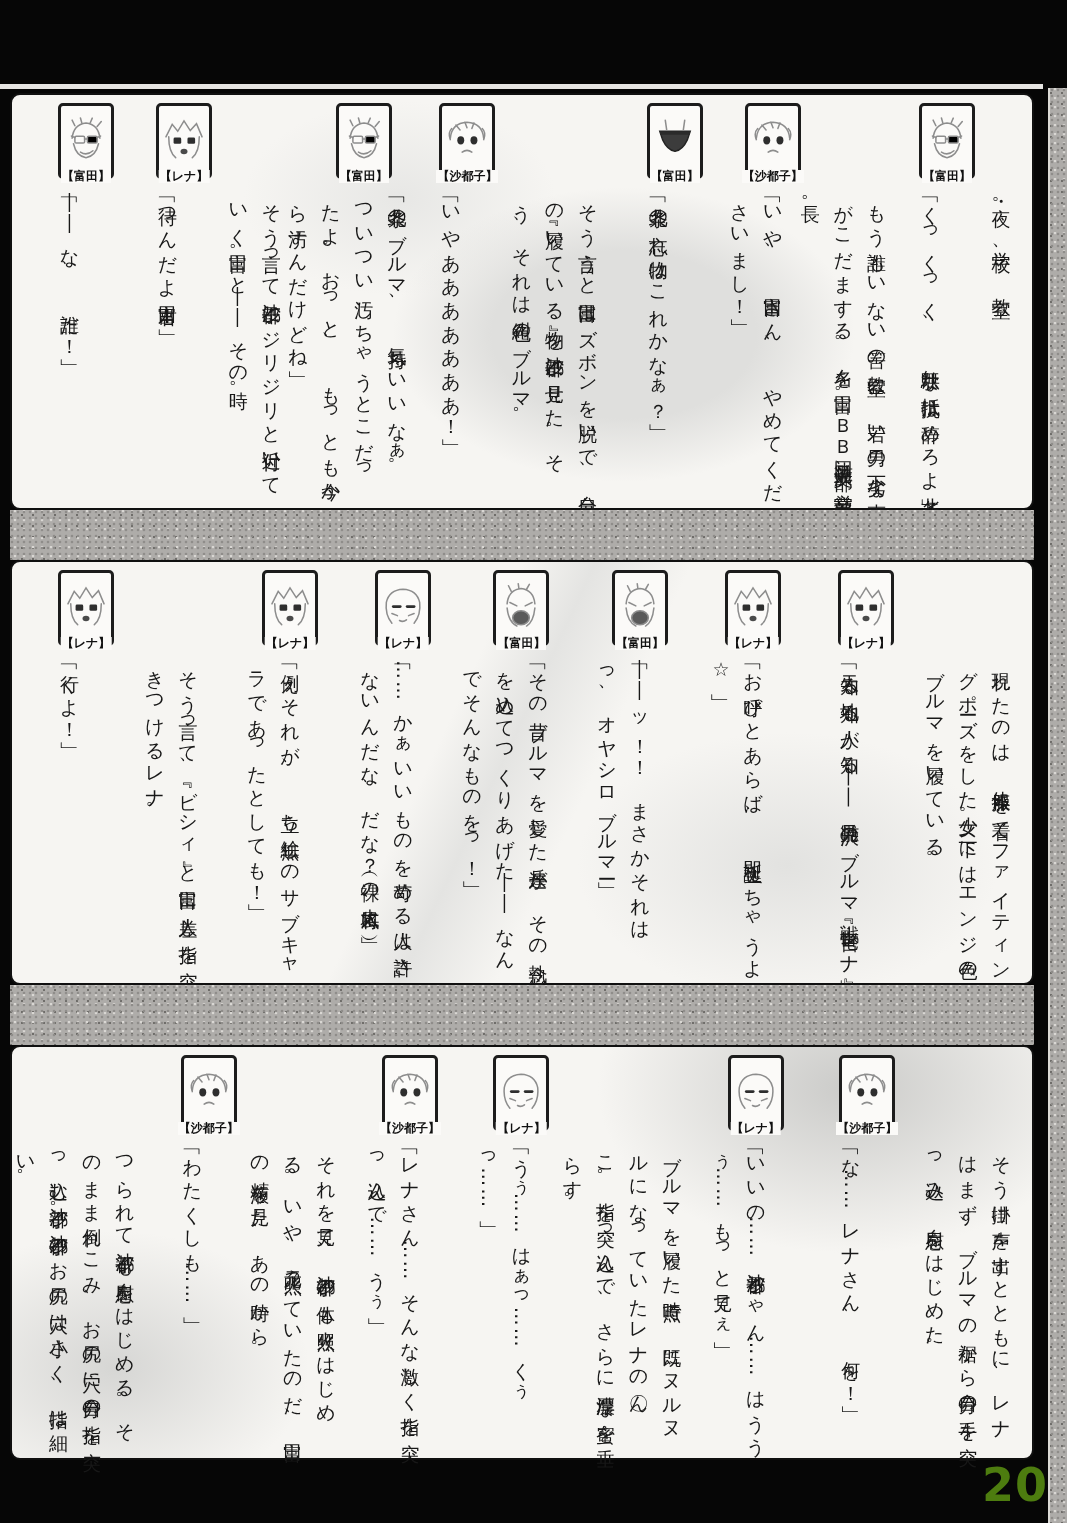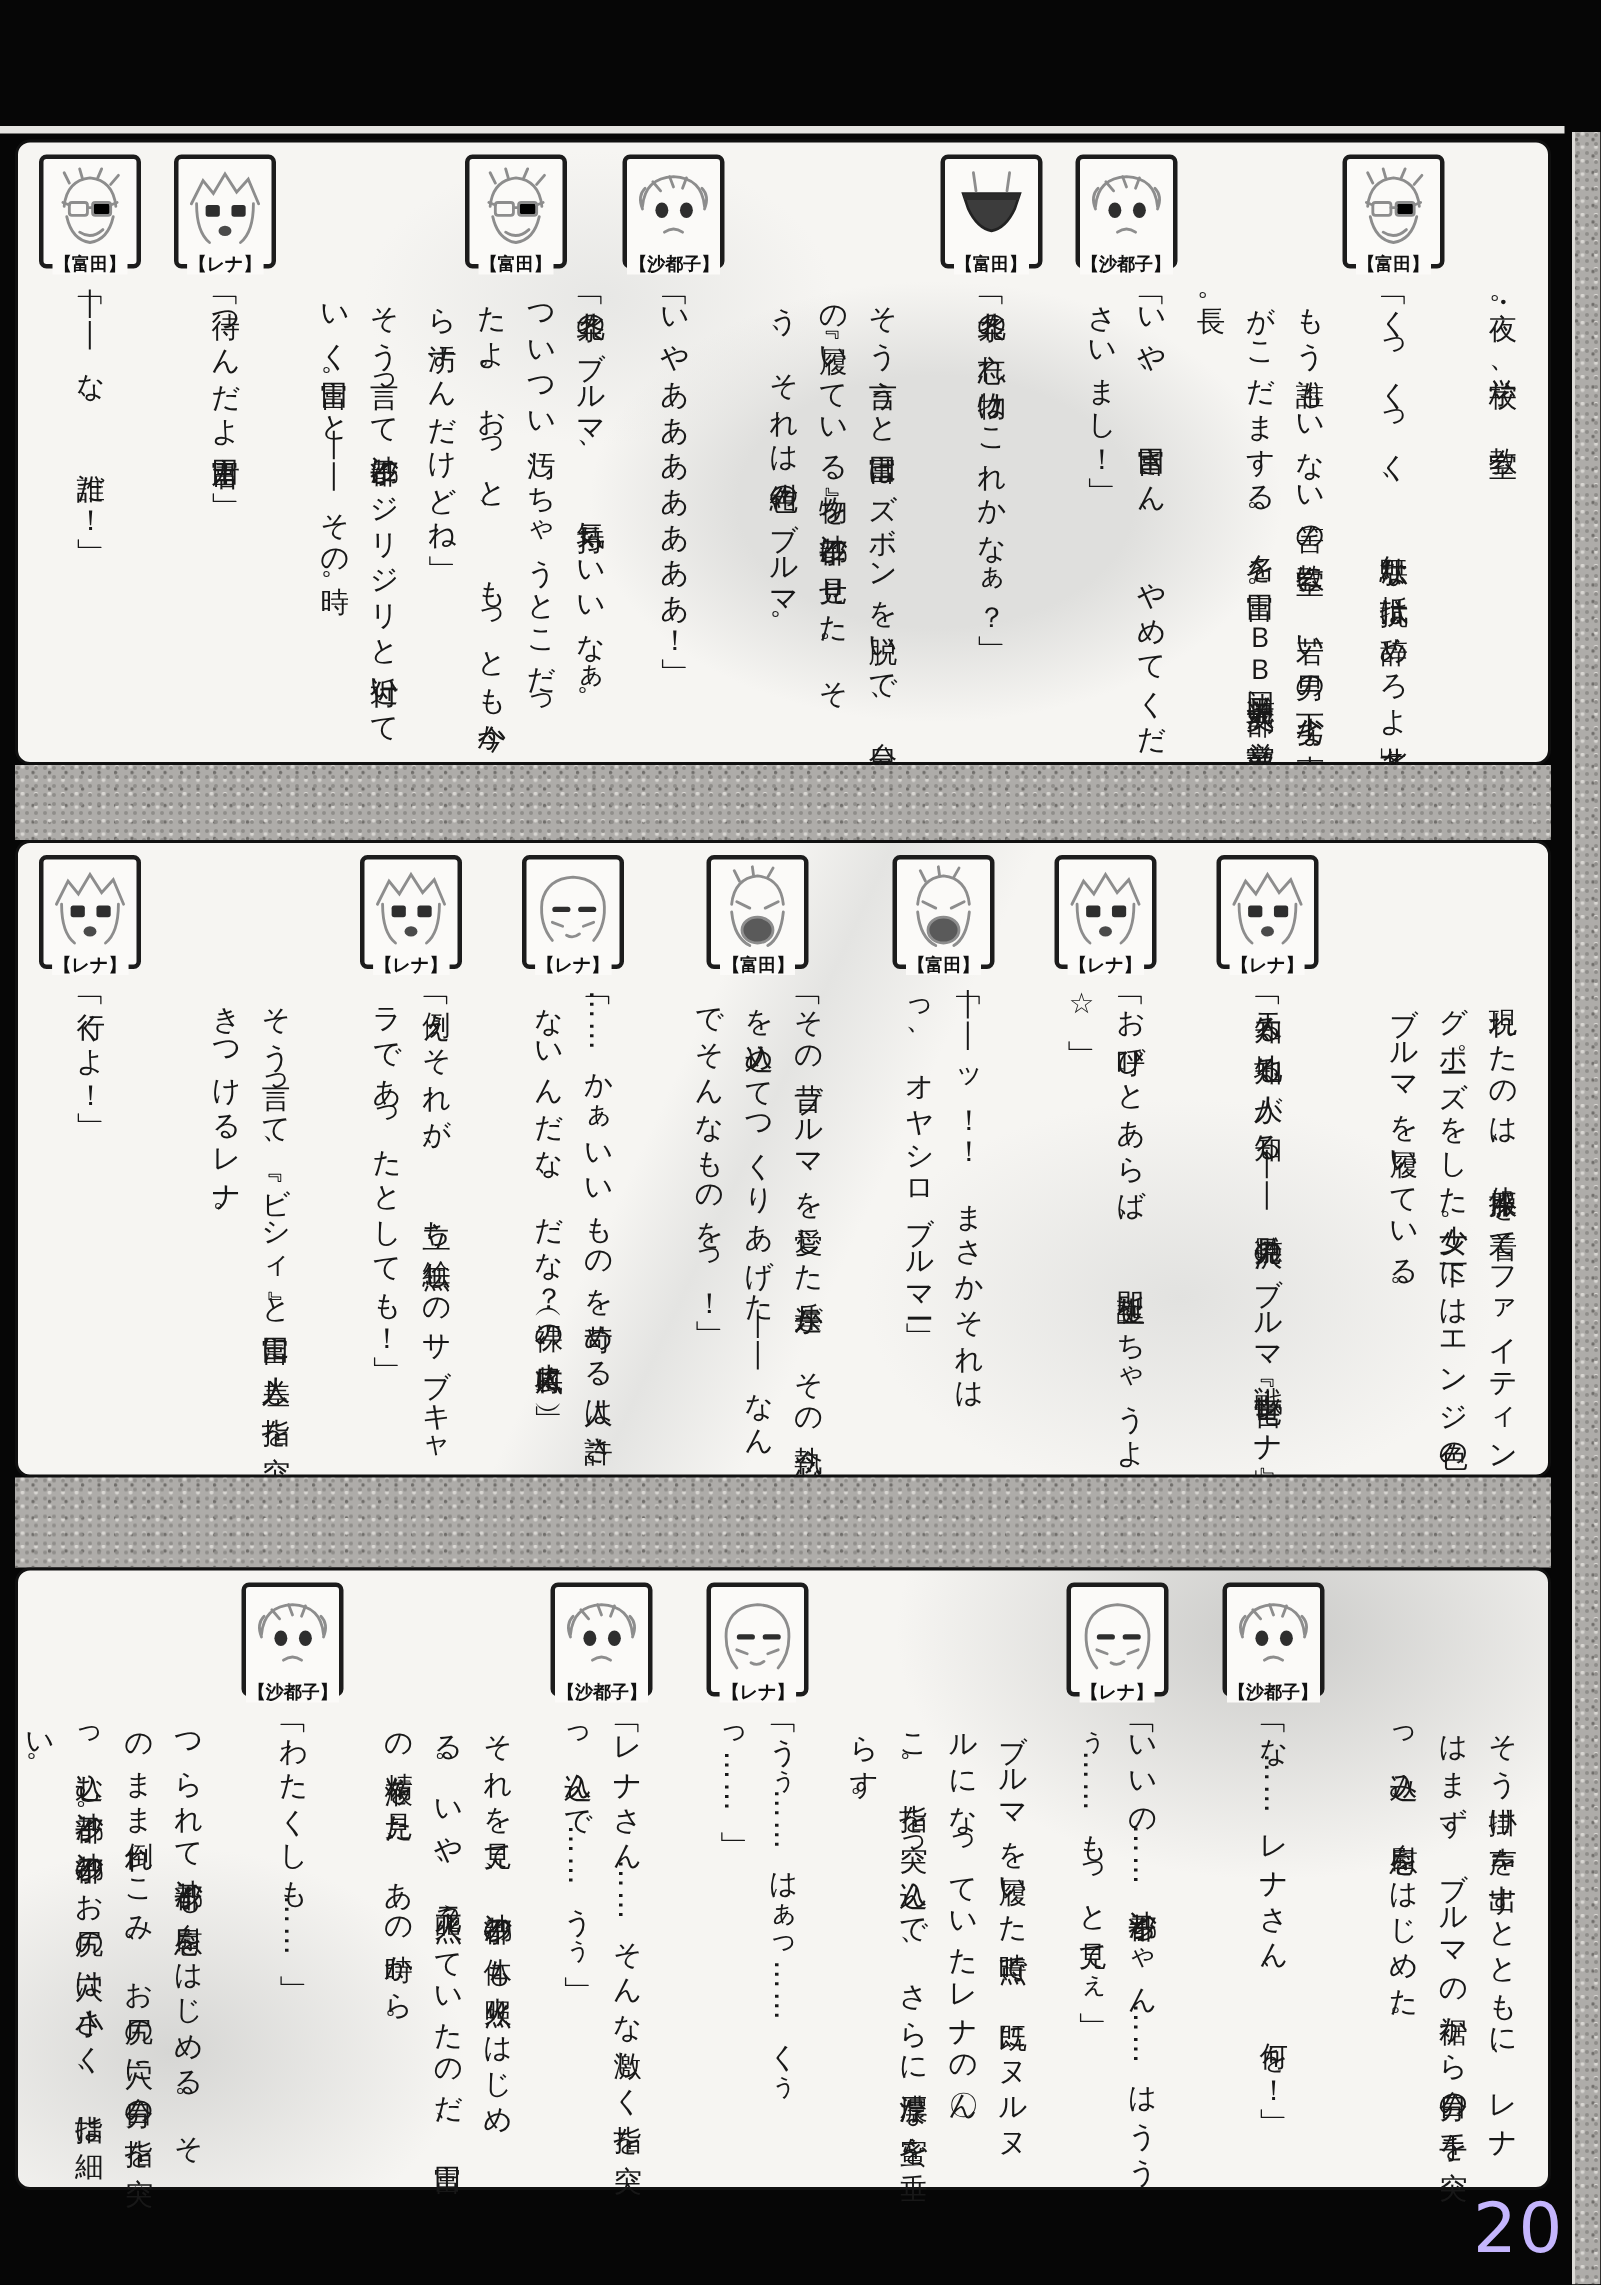--- a/index.html
+++ b/index.html
@@ -24,31 +24,31 @@
   .panel-2{top:560px;height:425px;background-image:
       linear-gradient(115deg, transparent 42%, #e4e4e2 48%, transparent 56%),
       radial-gradient(ellipse 300px 190px at 76% 72%, #e2e2e0 0%, transparent 70%);}
   .panel-3{top:1045px;height:415px;background-image:
       radial-gradient(ellipse 380px 250px at 82% 10%, #cbcbc9 0%, transparent 66%),
       radial-gradient(ellipse 300px 210px at 10% 78%, #d6d6d4 0%, transparent 65%);}
   .panel-content{display:flex;flex-direction:row-reverse;justify-content:space-between;
                  height:100%;align-items:stretch;}
   .entry{display:flex;flex-direction:column;align-items:center;height:100%;}
   .pslot{height:88px;display:flex;align-items:flex-start;justify-content:center;}
-  .portrait{position:relative;width:68px;height:76px;background:#fbfaf8;border:3px solid #1c1c1c;
-            border-radius:5px;box-sizing:border-box;}
+  .portrait{position:relative;width:56px;height:76px;background:#fbfaf8;border:3px solid #1c1c1c;
+            border-radius:5px;box-sizing:border-box;margin-left:32px;}
   .portrait svg{width:100%;height:100%;display:block;}
   .stag{position:absolute;left:50%;bottom:-7px;transform:translateX(-50%);
         background:#fbfaf8;color:#111;font-size:12px;line-height:13px;white-space:nowrap;
         padding:0 1px;font-weight:bold;}
   .vtext{flex:1;min-height:0;writing-mode:vertical-rl;text-orientation:mixed;
          font-size:19px;line-height:1.74;letter-spacing:2px;color:#181818;
          font-weight:500;text-align:start;}
-  .page-number{position:absolute;left:982px;top:1458px;width:64px;color:#c4b5fd;
-               font-size:46px;font-weight:normal;letter-spacing:1px;}
+  .page-number{position:absolute;left:982px;top:1458px;width:64px;color:#4d7c0f;
+               font-size:46px;font-weight:bold;letter-spacing:1px;}
 </style>
 </head>
 <body>
 
 <div class="page">
   <div class="top-rule"></div>
   <div class="binding-strip speckle"></div>
 
   <div class="panel panel-1">
     <div class="panel-content">

